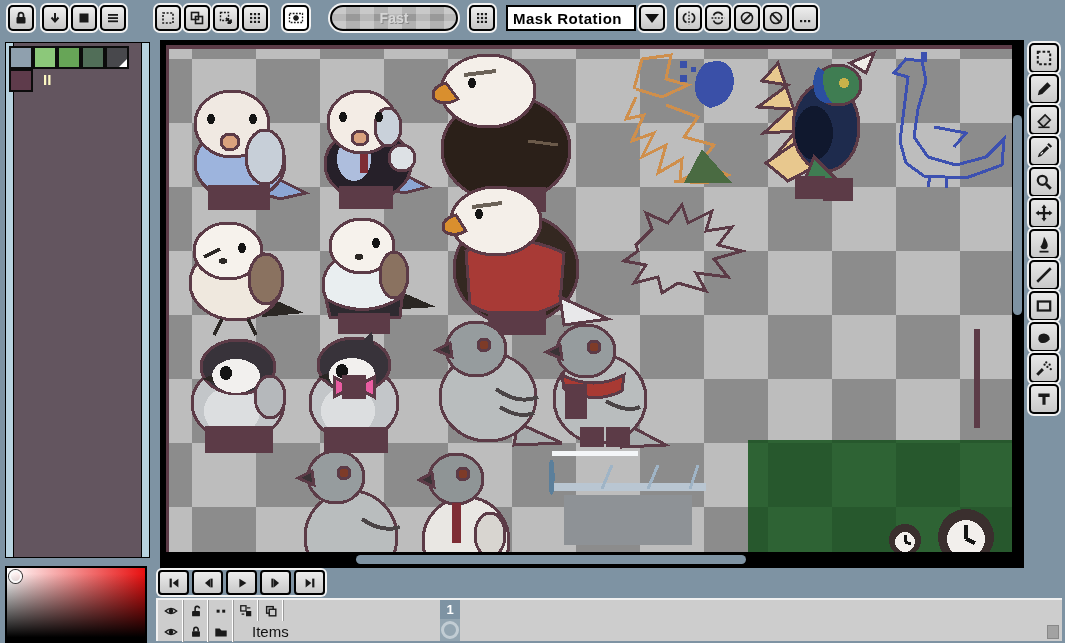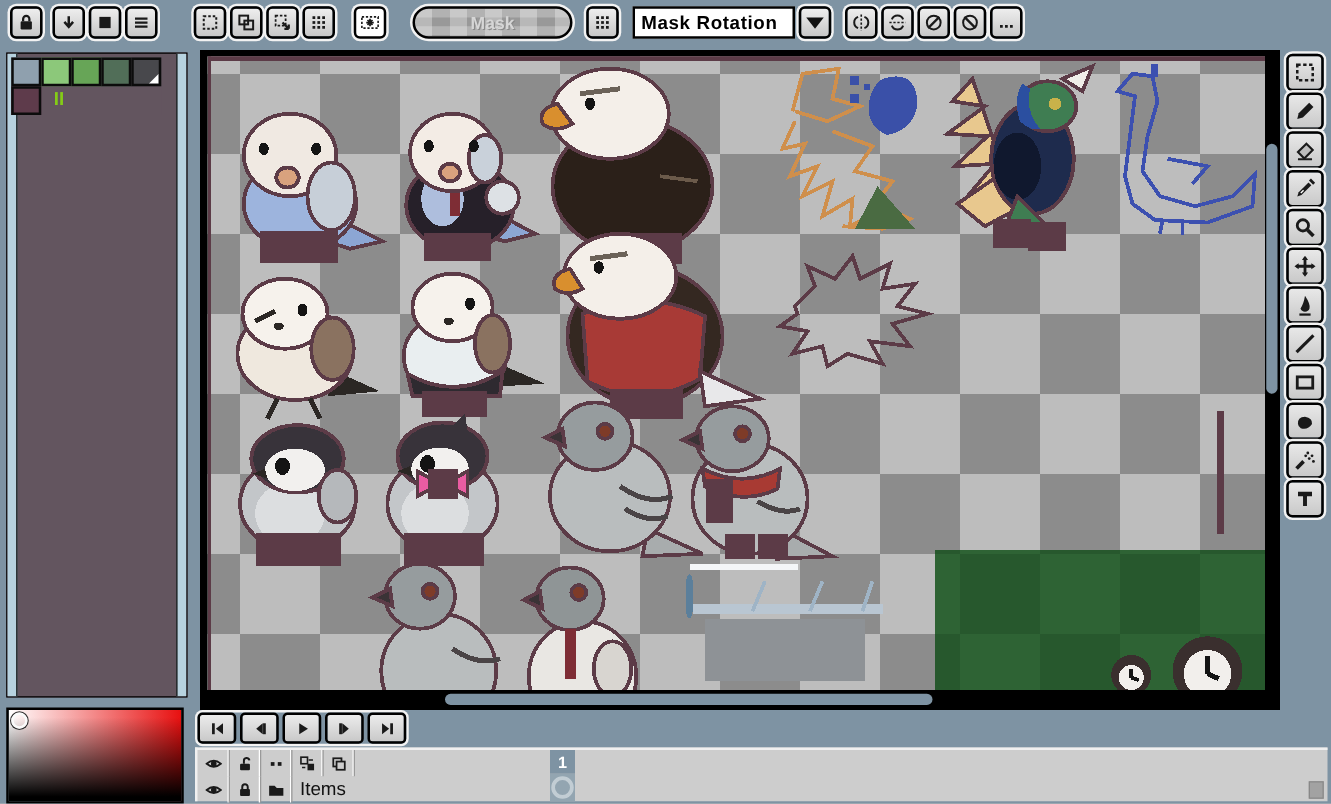--- a/index.html
+++ b/index.html
@@ -29,21 +29,21 @@
   #palette-panel{position:absolute;left:5px;top:42px;width:145px;height:516px;background:#63555f;
     border:1px solid #000;box-sizing:border-box;}
   .pal-strip{position:absolute;top:0;bottom:0;width:7px;background:#b7d2df;}
   .pal-strip.l{left:0;border-right:1px solid #000;}
   .pal-strip.r{right:0;border-left:1px solid #000;}
   #swatch-block{position:absolute;left:3px;top:3px;background:#63555f;}
   .swrow{display:flex;}
   .swatch{width:24px;height:23px;border:2px solid #0c0c0c;box-sizing:border-box;position:relative;}
   .sw-corner{position:absolute;right:0;bottom:0;width:8px;height:8px;background:#fff;
     clip-path:polygon(100% 0,100% 100%,0 100%);}
-  #pal-cursor{color:#84cc16;font-weight:bold;font-size:15px;padding:2px 0 0 10px;}
+  #pal-cursor{color:#fef9c3;font-weight:bold;font-size:15px;padding:2px 0 0 10px;}
   
   #gradient-picker{position:absolute;left:5px;top:566px;width:142px;height:77px;border:2px solid #000;
     box-sizing:border-box;
     background-image:linear-gradient(rgba(0,0,0,0) 8%,#000 95%),linear-gradient(90deg,#ffffff,#e81010);}
   #grad-ring{position:absolute;left:2px;top:2px;width:9px;height:9px;border:2px solid #fafafa;
     border-radius:50%;box-shadow:0 0 0 1px #333;}
   
   #canvas-window{position:absolute;left:160px;top:40px;width:864px;height:528px;background:#000;}
   #canvas-content{position:absolute;left:6px;top:5px;width:846px;height:507px;}
   #vscroll-thumb{position:absolute;right:2px;top:75px;width:9px;height:200px;background:#7e93a3;border-radius:5px;}
@@ -57,21 +57,21 @@
   #playback{position:absolute;left:158px;top:570px;display:flex;gap:3px;
     box-shadow:0 0 0 2px #f2f2f2;border-radius:4px;padding:0;}
   .playbtn{width:31px;height:25px;background:linear-gradient(#ececec,#c9c9c9);border:2px solid #000;
     border-radius:4px;display:flex;align-items:center;justify-content:center;box-sizing:border-box;}
   
   #layer-panel{position:absolute;left:156px;top:598px;width:906px;height:43px;background:#cdcdcd;
     border-top:2px solid #f0f0f0;border-left:2px solid #f0f0f0;box-sizing:border-box;}
   .lrow{position:absolute;left:1px;display:flex;height:21px;align-items:center;}
   .lcell{width:25px;height:21px;border-right:1px solid #9a9a9a;box-shadow:inset -1px 0 0 #fff;
     display:flex;align-items:center;justify-content:center;box-sizing:border-box;}
-  #layer-name{font-size:15px;color:#111;padding-left:6px;}
+  #layer-name{font-size:15px;color:#111;padding-left:18px;}
   #frame-col{position:absolute;left:282px;top:0;width:20px;height:41px;}
   #frame-head{height:19px;background:#7e93a3;color:#fff;font-size:13px;font-weight:bold;
     text-align:center;line-height:19px;}
   #frame-cell{height:22px;background:#93a5b1;display:flex;align-items:center;justify-content:center;}
   #frame-ring{width:12px;height:12px;border:3px solid #c2cdd4;border-radius:50%;}
   #layer-scroll-nub{position:absolute;right:3px;bottom:2px;width:10px;height:12px;background:#a2a2a2;border:1px solid #888;}
 </style>
 </head>
 <body>
 
@@ -141,21 +141,21 @@
   <div class="tbgroup" style="left:283px" id="tb-g3">
       <div class="pushbtn active">
         <svg width="16" height="16" viewBox="0 0 16 16">
           <rect x="1.5" y="3.5" width="13" height="9" fill="none" stroke="#1a1a1a" stroke-width="1.3" stroke-dasharray="1.8,1.4"></rect>
           <path d="M8,5 V11 M5,8 H11 M6,6 L10,10 M10,6 L6,10" stroke="#1a1a1a" stroke-width="1.4"></path>
         </svg>
       </div>
     </div>
 
   <div id="mask-slider">
-    <span>Mask</span>
+    <span>Fast</span>
   </div>
   <div class="tbgroup" style="left:469px" id="tb-grid">
       <div class="pushbtn">
         <svg width="16" height="16" viewBox="0 0 16 16">
           <g fill="#1a1a1a">
             <rect x="3" y="3" width="2.2" height="2.2"></rect>
             <rect x="6.9" y="3" width="2.2" height="2.2"></rect>
             <rect x="10.8" y="3" width="2.2" height="2.2"></rect>
             <rect x="3" y="6.9" width="2.2" height="2.2"></rect>
             <rect x="6.9" y="6.9" width="2.2" height="2.2"></rect>

